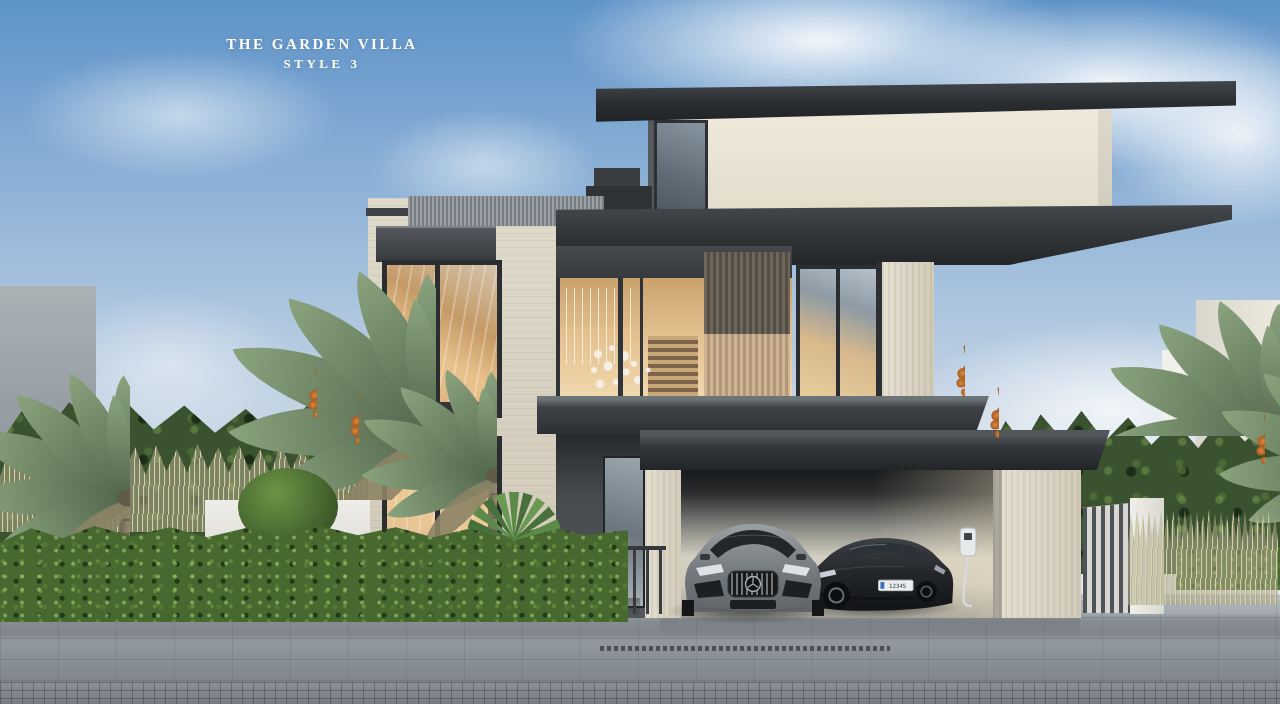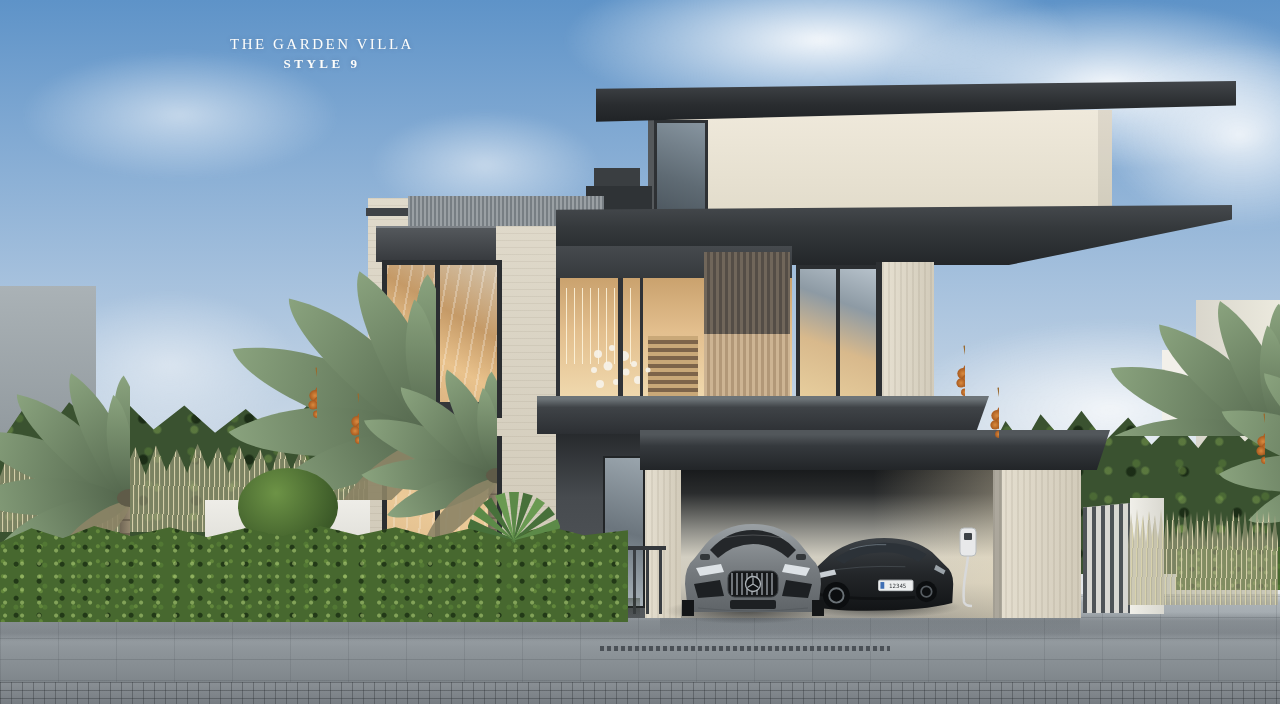--- a/index.html
+++ b/index.html
@@ -21,21 +21,21 @@
     radial-gradient(circle at 15% 75%,rgba(120,160,70,.55) 0 1.5px,transparent 2.5px),
     radial-gradient(circle at 55% 15%,rgba(90,130,55,.6) 0 2px,transparent 3px);
     background-size:17px 13px,23px 17px,19px 15px,29px 21px;}
   .grass{background-color:rgba(176,172,140,.55);background-image:repeating-linear-gradient(92deg,rgba(216,210,172,.95) 0 1px,rgba(150,148,120,.3) 1px 2px,transparent 2px 5px);}
   .lumpy{clip-path:polygon(0% 30%,6% 10%,12% 24%,18% 6%,25% 20%,32% 4%,40% 22%,48% 8%,56% 24%,64% 10%,72% 26%,80% 8%,88% 22%,94% 12%,100% 26%,100% 100%,0% 100%);}
   .bumpy{clip-path:polygon(0% 22%,5% 8%,10% 18%,15% 6%,21% 16%,27% 7%,33% 17%,39% 8%,45% 16%,51% 6%,57% 15%,63% 7%,69% 17%,75% 8%,81% 16%,87% 6%,93% 15%,100% 10%,100% 100%,0% 100%);}
   .spiky{clip-path:polygon(0% 40%,2% 8%,4% 36%,6% 4%,8% 34%,10% 10%,12% 38%,14% 6%,16% 32%,18% 10%,20% 36%,22% 4%,24% 34%,26% 8%,28% 38%,30% 6%,32% 34%,34% 10%,36% 36%,38% 4%,40% 32%,42% 8%,44% 36%,46% 6%,48% 34%,50% 10%,52% 38%,54% 4%,56% 34%,58% 8%,60% 36%,62% 6%,64% 32%,66% 10%,68% 36%,70% 4%,72% 34%,74% 8%,76% 38%,78% 6%,80% 34%,82% 10%,84% 36%,86% 4%,88% 32%,90% 8%,92% 36%,94% 6%,96% 34%,98% 10%,100% 38%,100% 100%,0% 100%);}
   .palmWrap{overflow:hidden;}
   .palmWrap svg{position:absolute;left:0;top:0;display:block;}
   .title{color:#fdfdfb;text-align:center;font-family:"Liberation Serif",serif;text-shadow:0 0 4px rgba(60,90,130,.35);}
-  .title .l1{font-size:15px;font-weight:400;letter-spacing:2.5px;}
+  .title .l1{font-size:15px;font-weight:700;letter-spacing:2.5px;}
   .title .l2{font-size:13px;font-weight:700;letter-spacing:3.5px;margin-top:3px;}
   .num{color:#e9e9e7;font-size:9px;letter-spacing:1px;text-align:center;padding-top:4px;}
 </style>
 </head>
 <body>
 
 <div class="stage">
 
   <svg width="0" height="0" style="position:absolute">
     <defs>
@@ -324,16 +324,16 @@
       <use href="#blade" fill="#5c8a48"></use>
         <use href="#blade" transform="rotate(17)" fill="#47703a"></use>
       <use href="#blade" transform="rotate(34)" fill="#6a9a52"></use>
         <use href="#blade" transform="rotate(52)" fill="#47703a"></use>
       <use href="#blade" transform="rotate(70)" fill="#5c8a48"></use>
     </g>
   </svg>
 
   <div class="abs title" style="left:210px;top:36px;width:224px">
     <div class="l1">THE GARDEN VILLA</div>
-    <div class="l2">STYLE 9</div>
+    <div class="l2">STYLE 3</div>
   </div>
 
 </div>
 
 </body></html>

